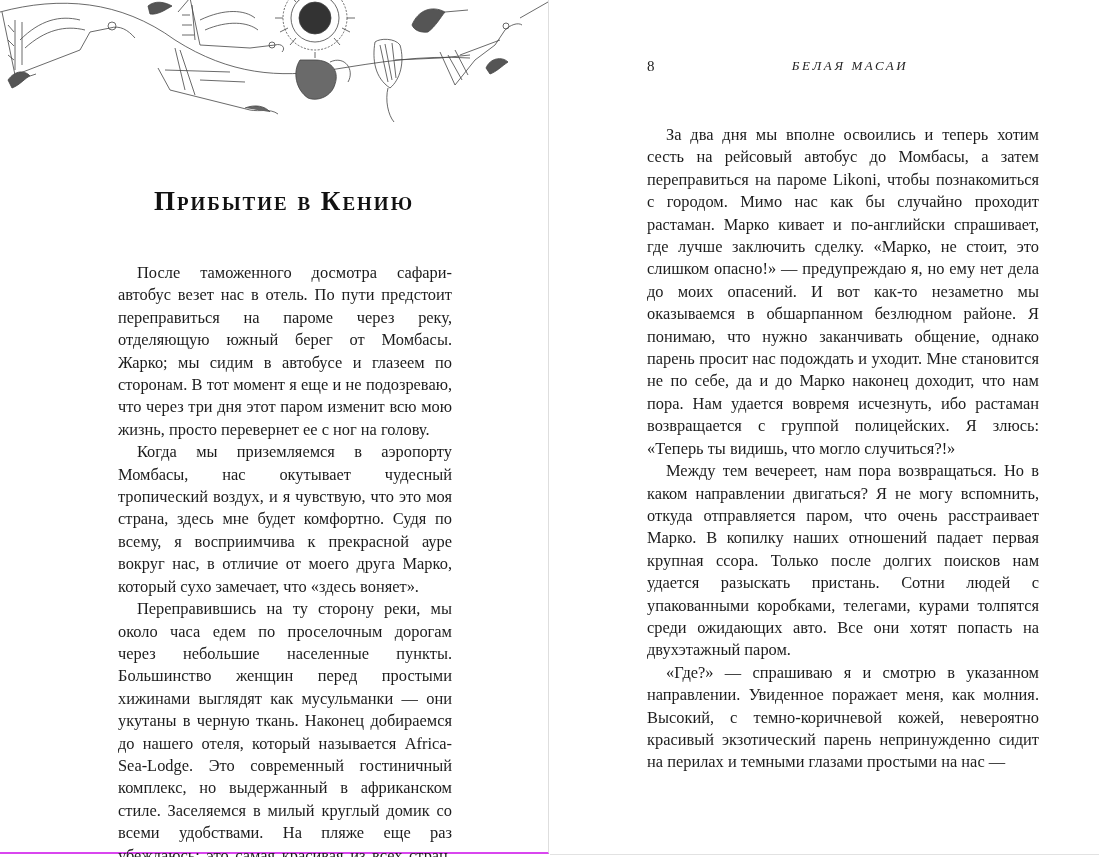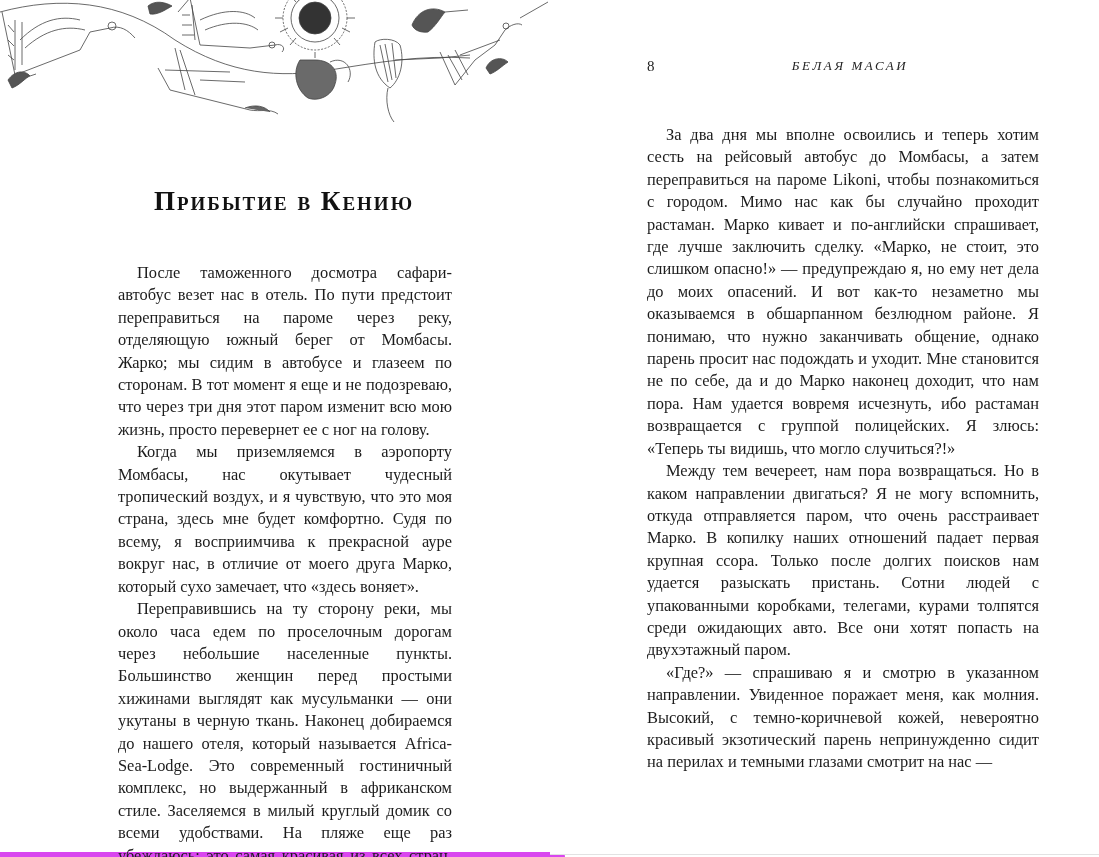--- a/index.html
+++ b/index.html
@@ -2,21 +2,21 @@
 <html><head>
   <meta charset="utf-8">
   <style>
     html, body { margin: 0; padding: 0; }
     body {
       width: 1099px; height: 857px; background: #ffffff; position: relative; overflow: hidden;
       font-family: "DejaVu Serif", "Liberation Serif", serif; color: #1a1a1a;
     }
     .spread { position: absolute; left: 0; top: 0; width: 1099px; height: 857px; }
     .page { position: absolute; top: 0; height: 853px; background: #fff; }
-    .page.left { left: 0; width: 548px; border-right: 1px solid #dedede; border-bottom: 5px solid #d946ef; height: 852px; padding-left: 16px; }
+    .page.left { left: 0; width: 548px; border-right: 1px solid #dedede; border-bottom: 2px solid #d946ef; height: 852px; }
     .page.right { left: 550px; width: 549px; border-bottom: 1px solid #e2e2e2; height: 854px; }
     .ornament { position: absolute; left: 0; top: 0; width: 548px; height: 128px; }
     .chapter-title {
       position: absolute; left: 110px; top: 186px; width: 348px; text-align: center;
       font-family: "Liberation Serif", serif; font-weight: bold; font-size: 27px; letter-spacing: 2px;
       font-variant: small-caps; color: #111;
     }
     .text-block {
       position: absolute; font-family: "Liberation Serif", serif; font-size: 16.4px; line-height: 22.4px;
       text-align: justify; color: #1c1c1c;
@@ -94,16 +94,16 @@
 
   <div class="page right">
   </div>
 
   <div class="running-head page-number">8</div>
   <div class="running-head book-title">БЕЛАЯ МАСАИ</div>
 
   <div class="text-block right">
     <p class="para indent">За два дня мы вполне освоились и теперь хотим сесть на рейсовый автобус до Момбасы, а затем переправиться на пароме Likoni, чтобы познакомиться с городом. Мимо нас как бы случайно проходит растаман. Марко кивает и по-английски спрашивает, где лучше заключить сделку. «Марко, не стоит, это слишком опасно!» — предупреждаю я, но ему нет дела до моих опасений. И вот как-то незаметно мы оказываемся в обшарпанном безлюдном районе. Я понимаю, что нужно заканчивать общение, однако парень просит нас подождать и уходит. Мне становится не по себе, да и до Марко наконец доходит, что нам пора. Нам удается вовремя исчезнуть, ибо растаман возвращается с группой полицейских. Я злюсь: «Теперь ты видишь, что могло случиться?!»</p>
     <p class="para indent">Между тем вечереет, нам пора возвращаться. Но в каком направлении двигаться? Я не могу вспомнить, откуда отправляется паром, что очень расстраивает Марко. В копилку наших отношений падает первая крупная ссора. Только после долгих поисков нам удается разыскать пристань. Сотни людей с упакованными коробками, телегами, курами толпятся среди ожидающих авто. Все они хотят попасть на двухэтажный паром.</p>
-    <p class="para indent">«Где?» — спрашиваю я и смотрю в указанном направлении. Увиденное поражает меня, как молния. Высокий, с темно-коричневой кожей, невероятно красивый экзотический парень непринужденно сидит на перилах и темными глазами смотрит на нас —</p>
+    <p class="para indent">«Где?» — спрашиваю я и смотрю в указанном направлении. Увиденное поражает меня, как молния. Высокий, с темно-коричневой кожей, невероятно красивый экзотический парень непринужденно сидит на перилах и темными глазами простыми на нас —</p>
   </div>
 
 </div>
 
 </body></html>

